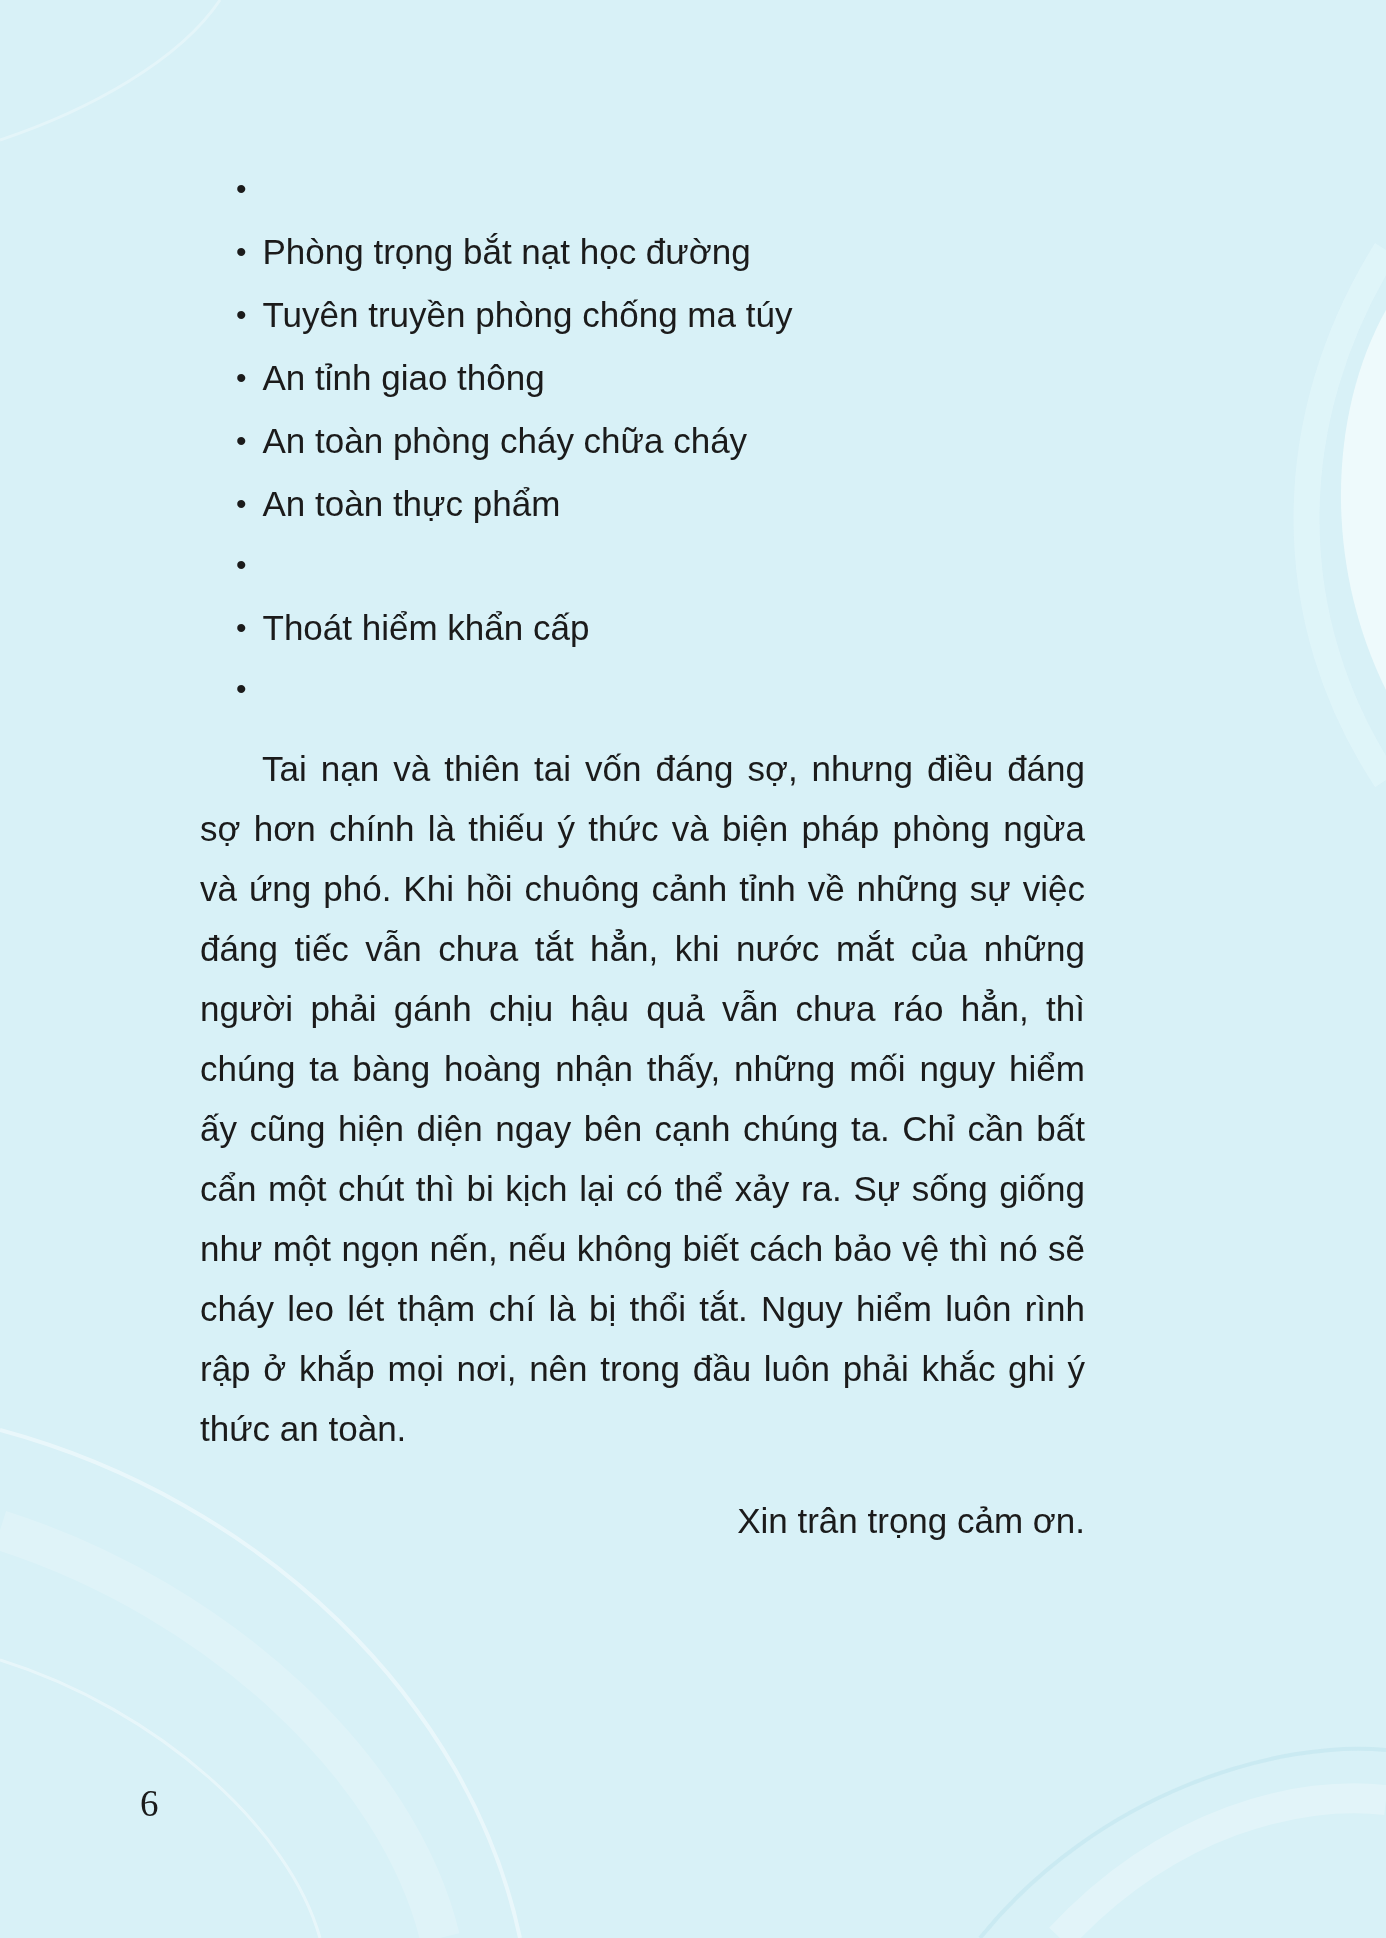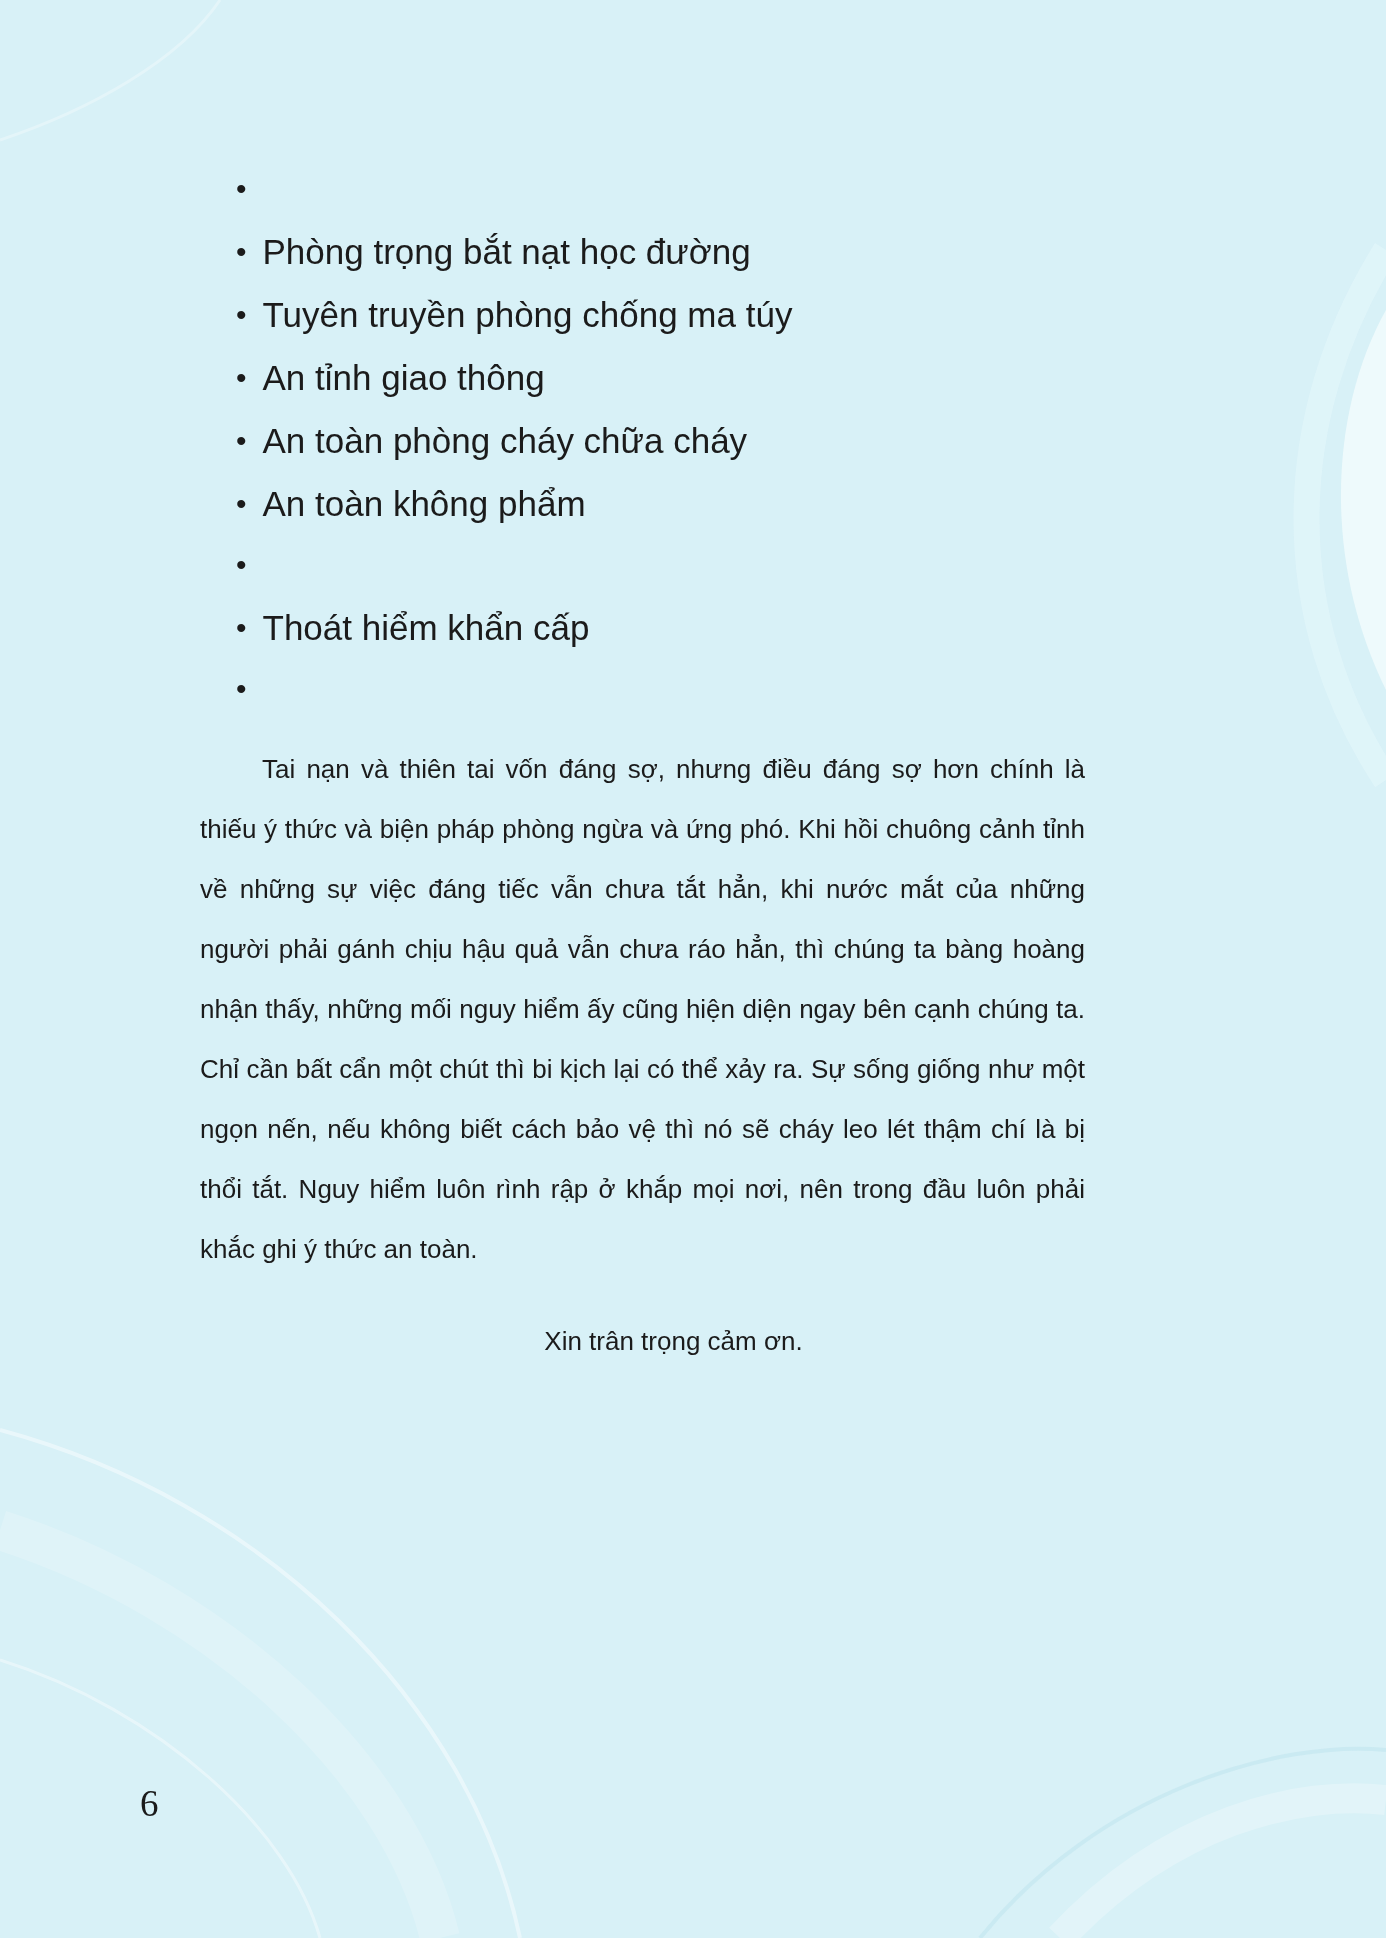--- a/index.html
+++ b/index.html
@@ -40,27 +40,27 @@
     font-size: 35px;
     line-height: 61px;
   }
   ul.bullet-list li .marker {
     font-size: 30px;
     position: relative;
     top: -2px;
   }
   p.body-paragraph {
     margin: 0 0 32px 0;
-    font-size: 26px;
+    font-size: 35px;
     line-height: 60px;
     text-align: justify;
     text-indent: 62px;
   }
   p.body-paragraph.closing {
-    text-align: center;
+    text-align: right;
     margin-bottom: 0;
   }
   .page-number {
     position: absolute;
     left: 140px;
     top: 1782px;
     font-size: 37px;
     font-family: "Liberation Serif", serif;
   }
 </style>
@@ -98,21 +98,21 @@
     <li>
       <span class="marker">•</span>
       <span>An tỉnh giao thông</span>
     </li>
     <li>
       <span class="marker">•</span>
       <span>An toàn phòng cháy chữa cháy</span>
     </li>
     <li>
       <span class="marker">•</span>
-      <span>An toàn không phẩm</span>
+      <span>An toàn thực phẩm</span>
     </li>
     <li>
       <span class="marker">•</span>
     </li>
     <li>
       <span class="marker">•</span>
       <span>Thoát hiểm khẩn cấp</span>
     </li>
     <li>
       <span class="marker">•</span>

